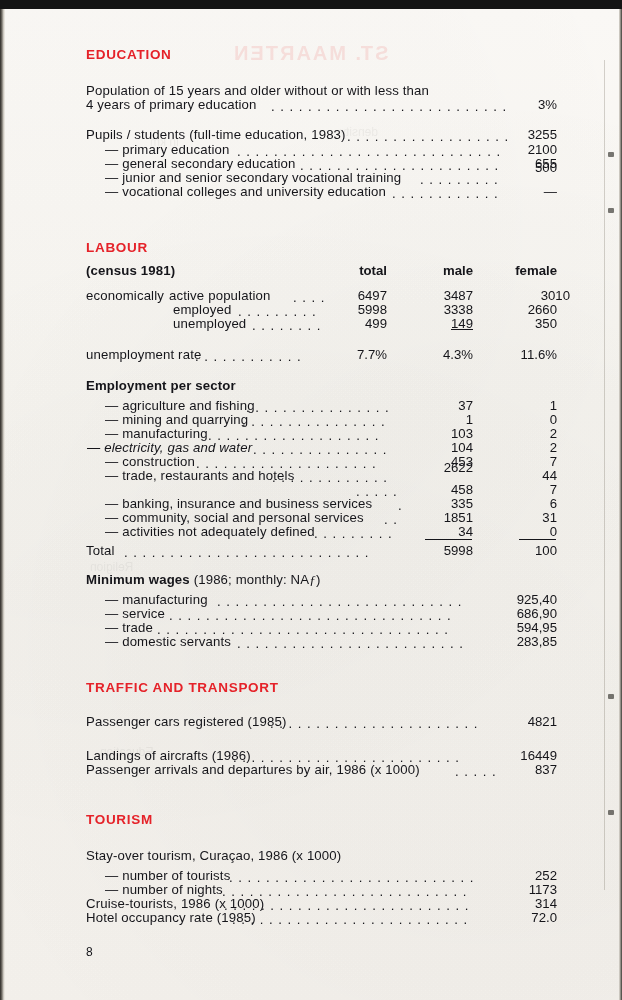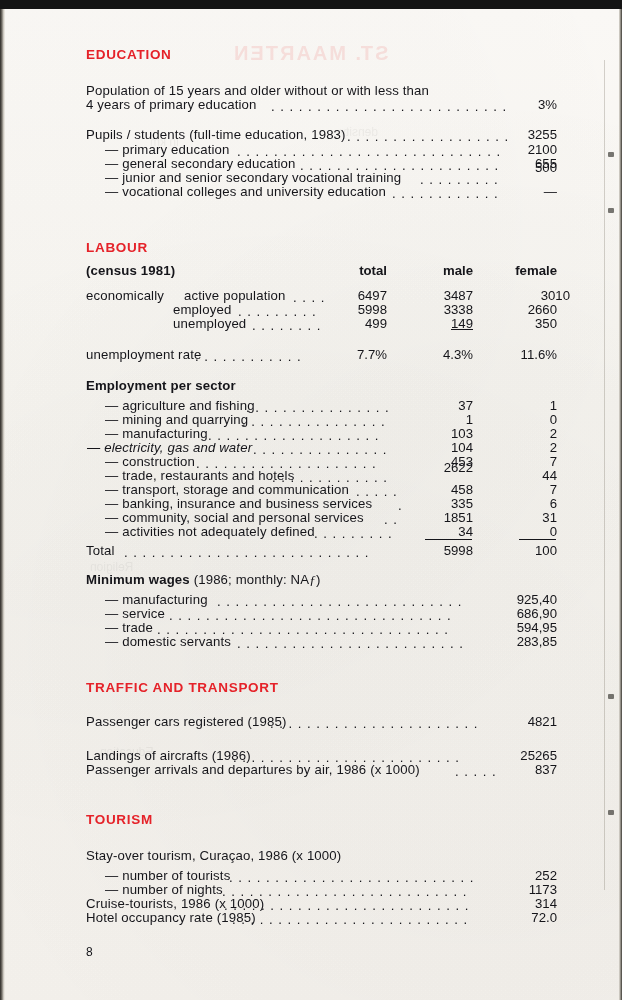--- a/index.html
+++ b/index.html
@@ -183,21 +183,21 @@
     <div class="num" style="left:475px; top:184px; width:82px;">—</div>
 
     <div class="sec-head" style="left:86px; top:240px;">LABOUR</div>
 
     <div class="lbl bold" style="left:86px; top:263px;">(census 1981)</div>
     <div class="num bold" style="left:305px; top:263px; width:82px;">total</div>
     <div class="num bold" style="left:391px; top:263px; width:82px;">male</div>
     <div class="num bold" style="left:475px; top:263px; width:82px;">female</div>
 
     <div class="lbl" style="left:86px; top:288px;">economically</div>
-    <div class="lbl" style="left:184px; top:288px;">active population</div>
+    <div class="lbl" style="left:169px; top:288px;">active population</div>
     <div class="leader" style="left:293px; top:290px; width:42px;">....</div>
     <div class="num" style="left:305px; top:288px; width:82px;">6497</div>
     <div class="num" style="left:391px; top:288px; width:82px;">3487</div>
     <div class="num" style="left:488px; top:288px; width:82px;">3010</div>
 
     <div class="lbl" style="left:173px; top:302px;">employed</div>
     <div class="leader" style="left:238px; top:304px; width:97px;">.........</div>
     <div class="num" style="left:305px; top:302px; width:82px;">5998</div>
     <div class="num" style="left:391px; top:302px; width:82px;">3338</div>
     <div class="num" style="left:475px; top:302px; width:82px;">2660</div>
@@ -239,21 +239,20 @@
     <div class="lbl" style="left:105px; top:454px;">— construction</div>
     <div class="leader" style="left:196px; top:456px; width:216px;">....................</div>
     <div class="num" style="left:391px; top:454px; width:82px;">453</div>
     <div class="num" style="left:475px; top:454px; width:82px;">7</div>
 
     <div class="lbl" style="left:105px; top:468px;">— trade, restaurants and hotels</div>
     <div class="leader" style="left:272px; top:470px; width:140px;">.............</div>
     <div class="num" style="left:391px; top:460px; width:82px;">2622</div>
     <div class="num" style="left:475px; top:468px; width:82px;">44</div>
 
-    <div class="lbl" style="left:105px; top:482px;">— transport, storage and communication</div>
     <div class="leader" style="left:356px; top:484px; width:56px;">.....</div>
     <div class="num" style="left:391px; top:482px; width:82px;">458</div>
     <div class="num" style="left:475px; top:482px; width:82px;">7</div>
 
     <div class="lbl" style="left:105px; top:496px;">— banking, insurance and business services</div>
     <div class="leader" style="left:398px; top:498px; width:14px;">.</div>
     <div class="num" style="left:391px; top:496px; width:82px;">335</div>
     <div class="num" style="left:475px; top:496px; width:82px;">6</div>
 
     <div class="lbl" style="left:105px; top:510px;">— community, social and personal services</div>
@@ -295,21 +294,21 @@
     <div class="num" style="left:475px; top:634px; width:82px;">283,85</div>
 
     <div class="sec-head" style="left:86px; top:680px;">TRAFFIC AND TRANSPORT</div>
 
     <div class="lbl" style="left:86px; top:714px;">Passenger cars registered (1985)</div>
     <div class="leader" style="left:270px; top:716px; width:245px;">.......................</div>
     <div class="num" style="left:475px; top:714px; width:82px;">4821</div>
 
     <div class="lbl" style="left:86px; top:748px;">Landings of aircrafts (1986)</div>
     <div class="leader" style="left:233px; top:750px; width:268px;">.........................</div>
-    <div class="num" style="left:475px; top:748px; width:82px;">25265</div>
+    <div class="num" style="left:475px; top:748px; width:82px;">16449</div>
 
     <div class="lbl" style="left:86px; top:762px;">Passenger arrivals and departures by air, 1986 (x 1000)</div>
     <div class="leader" style="left:455px; top:764px; width:56px;">.....</div>
     <div class="num" style="left:475px; top:762px; width:82px;">837</div>
 
     <div class="sec-head" style="left:86px; top:812px;">TOURISM</div>
 
     <div class="lbl" style="left:86px; top:848px;">Stay-over tourism, Curaçao, 1986  (x 1000)</div>
 
     <div class="lbl" style="left:105px; top:868px;">— number of tourists</div>

